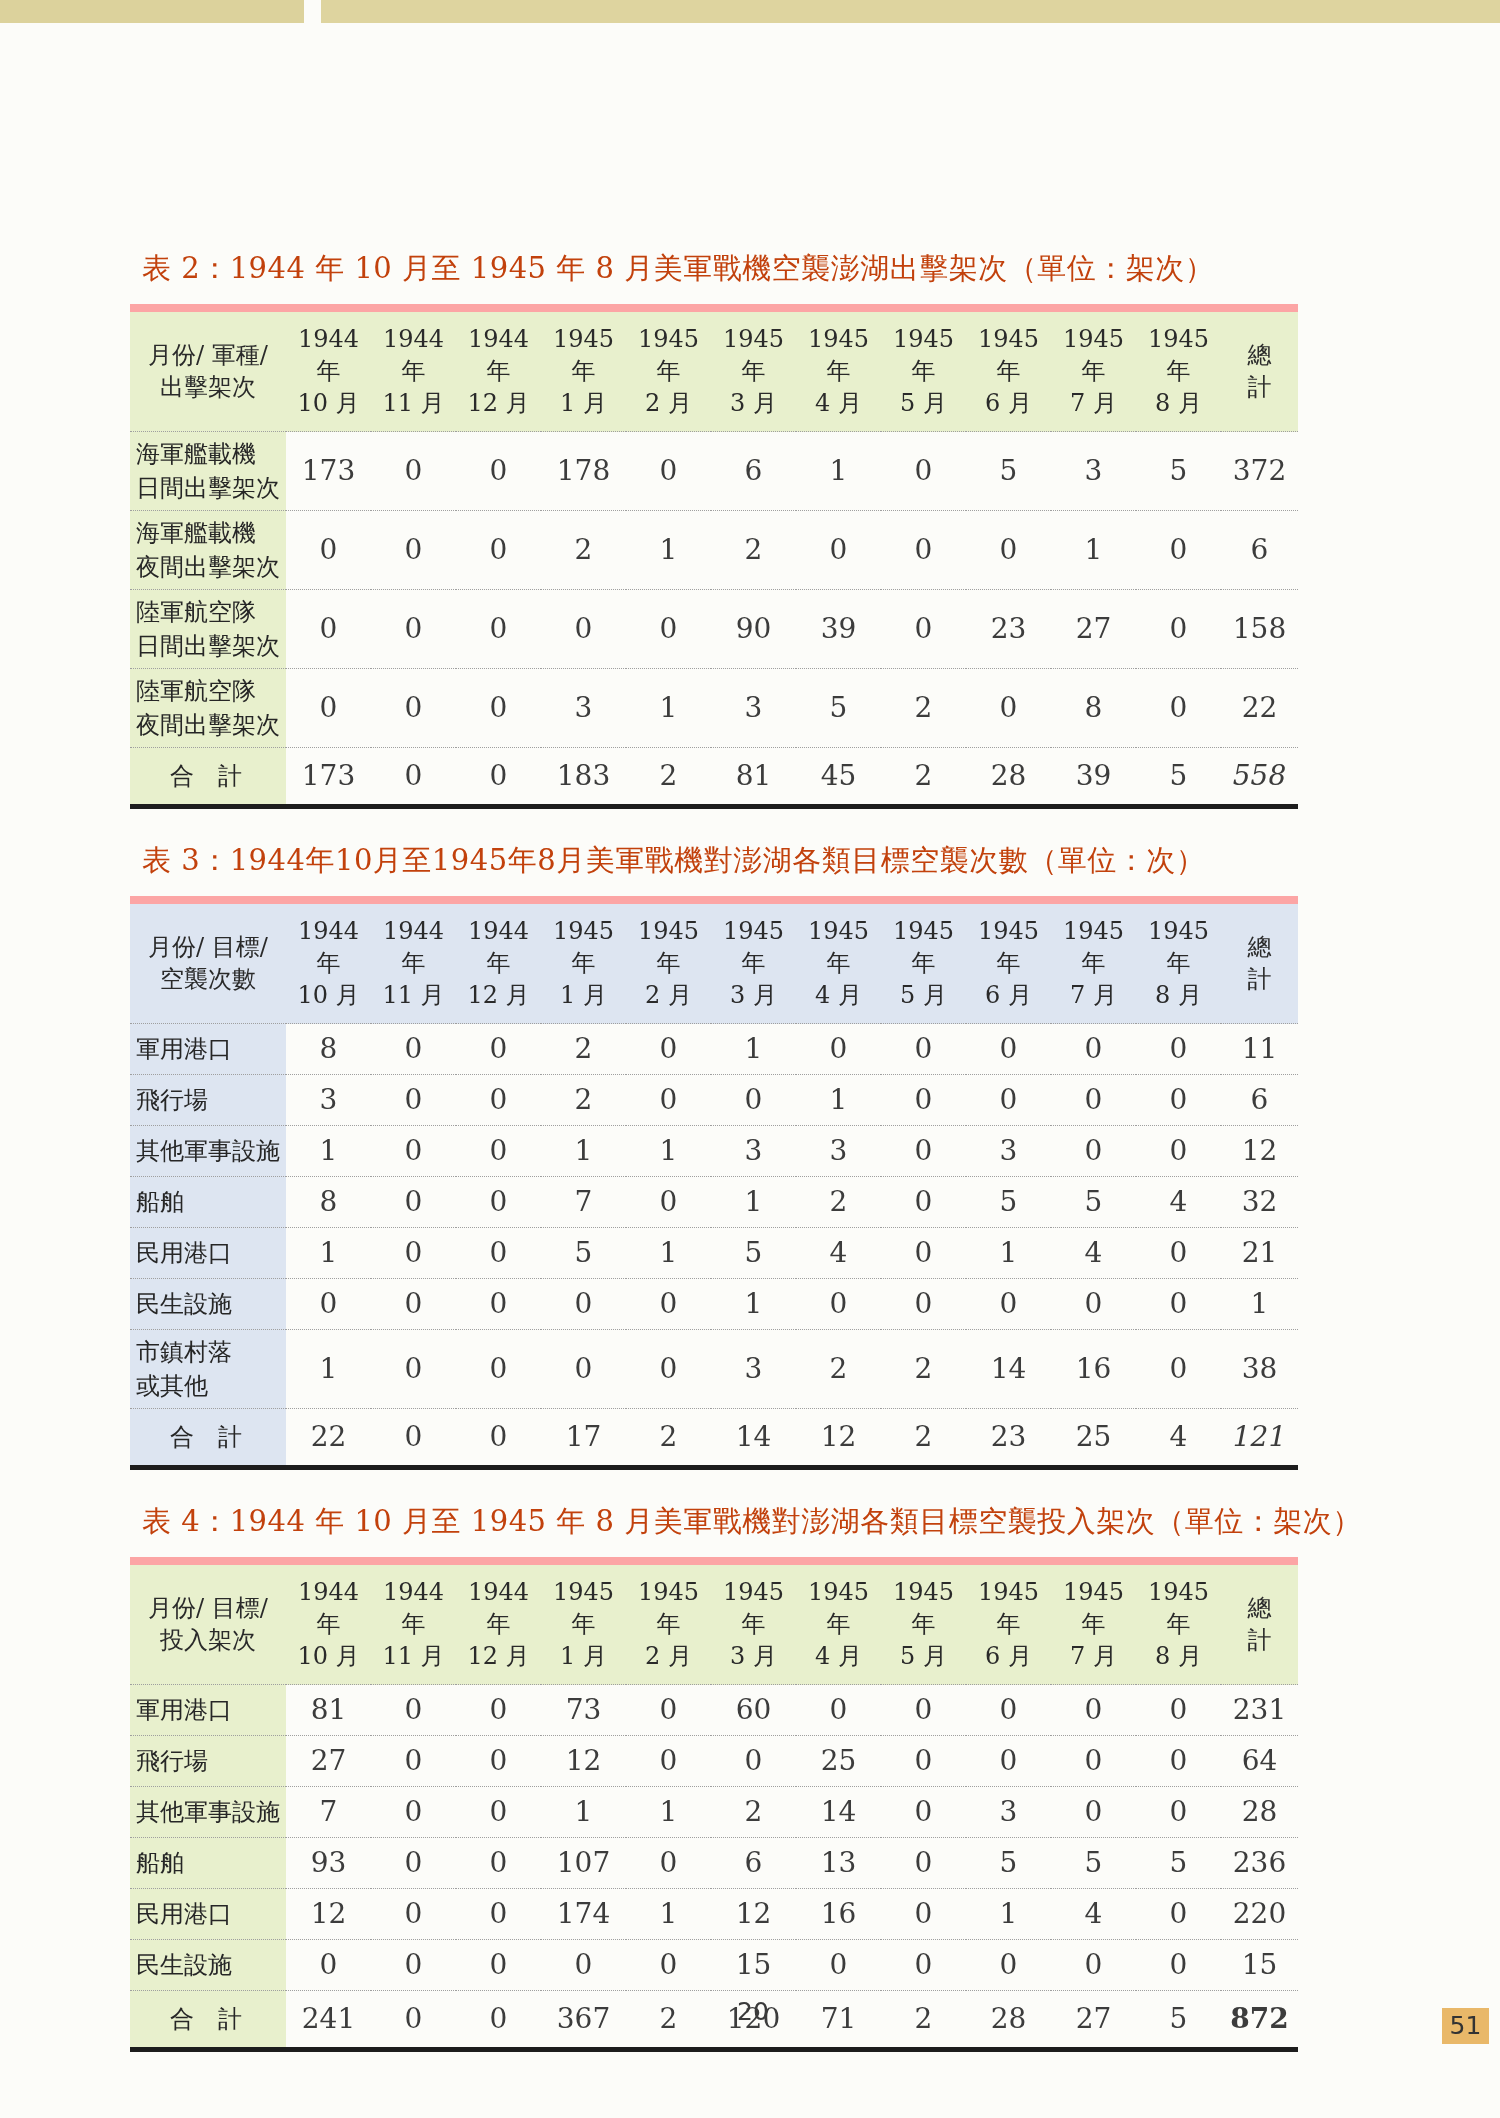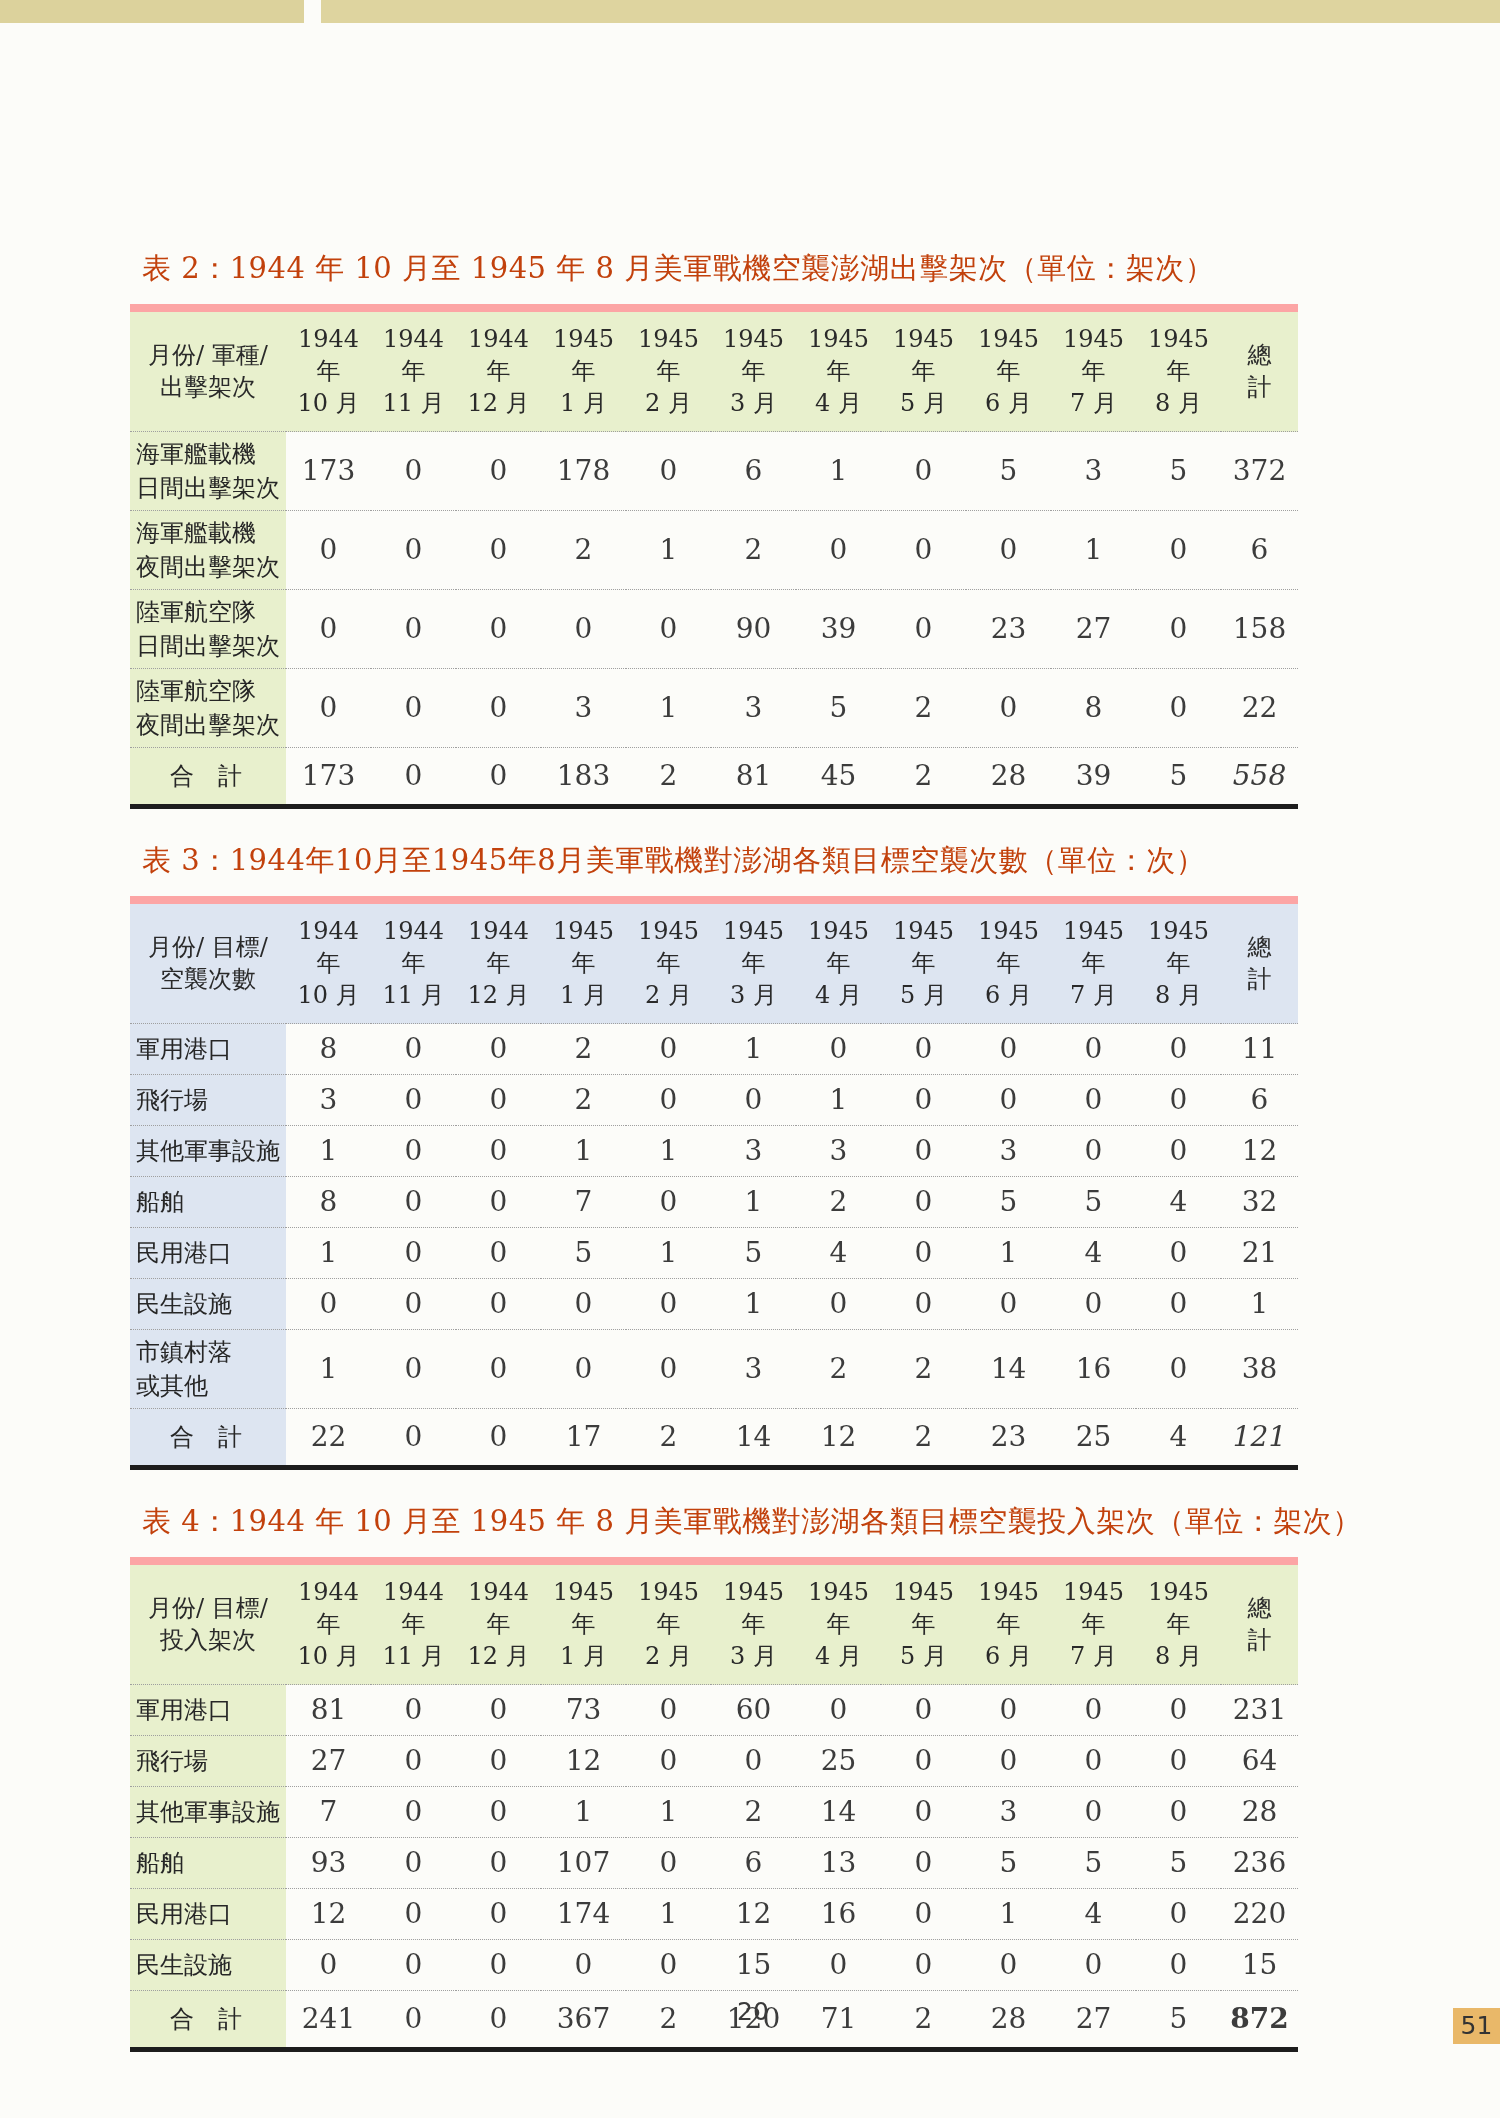--- a/index.html
+++ b/index.html
@@ -56,21 +56,21 @@
   .grand.italic{font-style:italic;}
   .grand.bold-italic{font-weight:bold;}
 
   .page-number{
     position:absolute;top:1997px;left:0;width:1466px;
     text-align:center;font-size:25px;color:#3a3a3a;
     font-family:"DejaVu Sans","Liberation Sans",sans-serif;
     padding-left:20px;
   }
   .side-tab{
-    position:absolute;top:2008px;right:0;width:47px;height:36px;
+    position:absolute;top:2008px;right:11px;width:47px;height:36px;
     background:#e9b869;color:#333;
     font-size:25px;line-height:36px;text-align:center;
     font-family:"DejaVu Sans","Liberation Sans",sans-serif;
   }
 </style>
 </head>
 <body>
 
 <div class="top-bar top-bar-left"></div>
 <div class="top-bar top-bar-right"></div>

